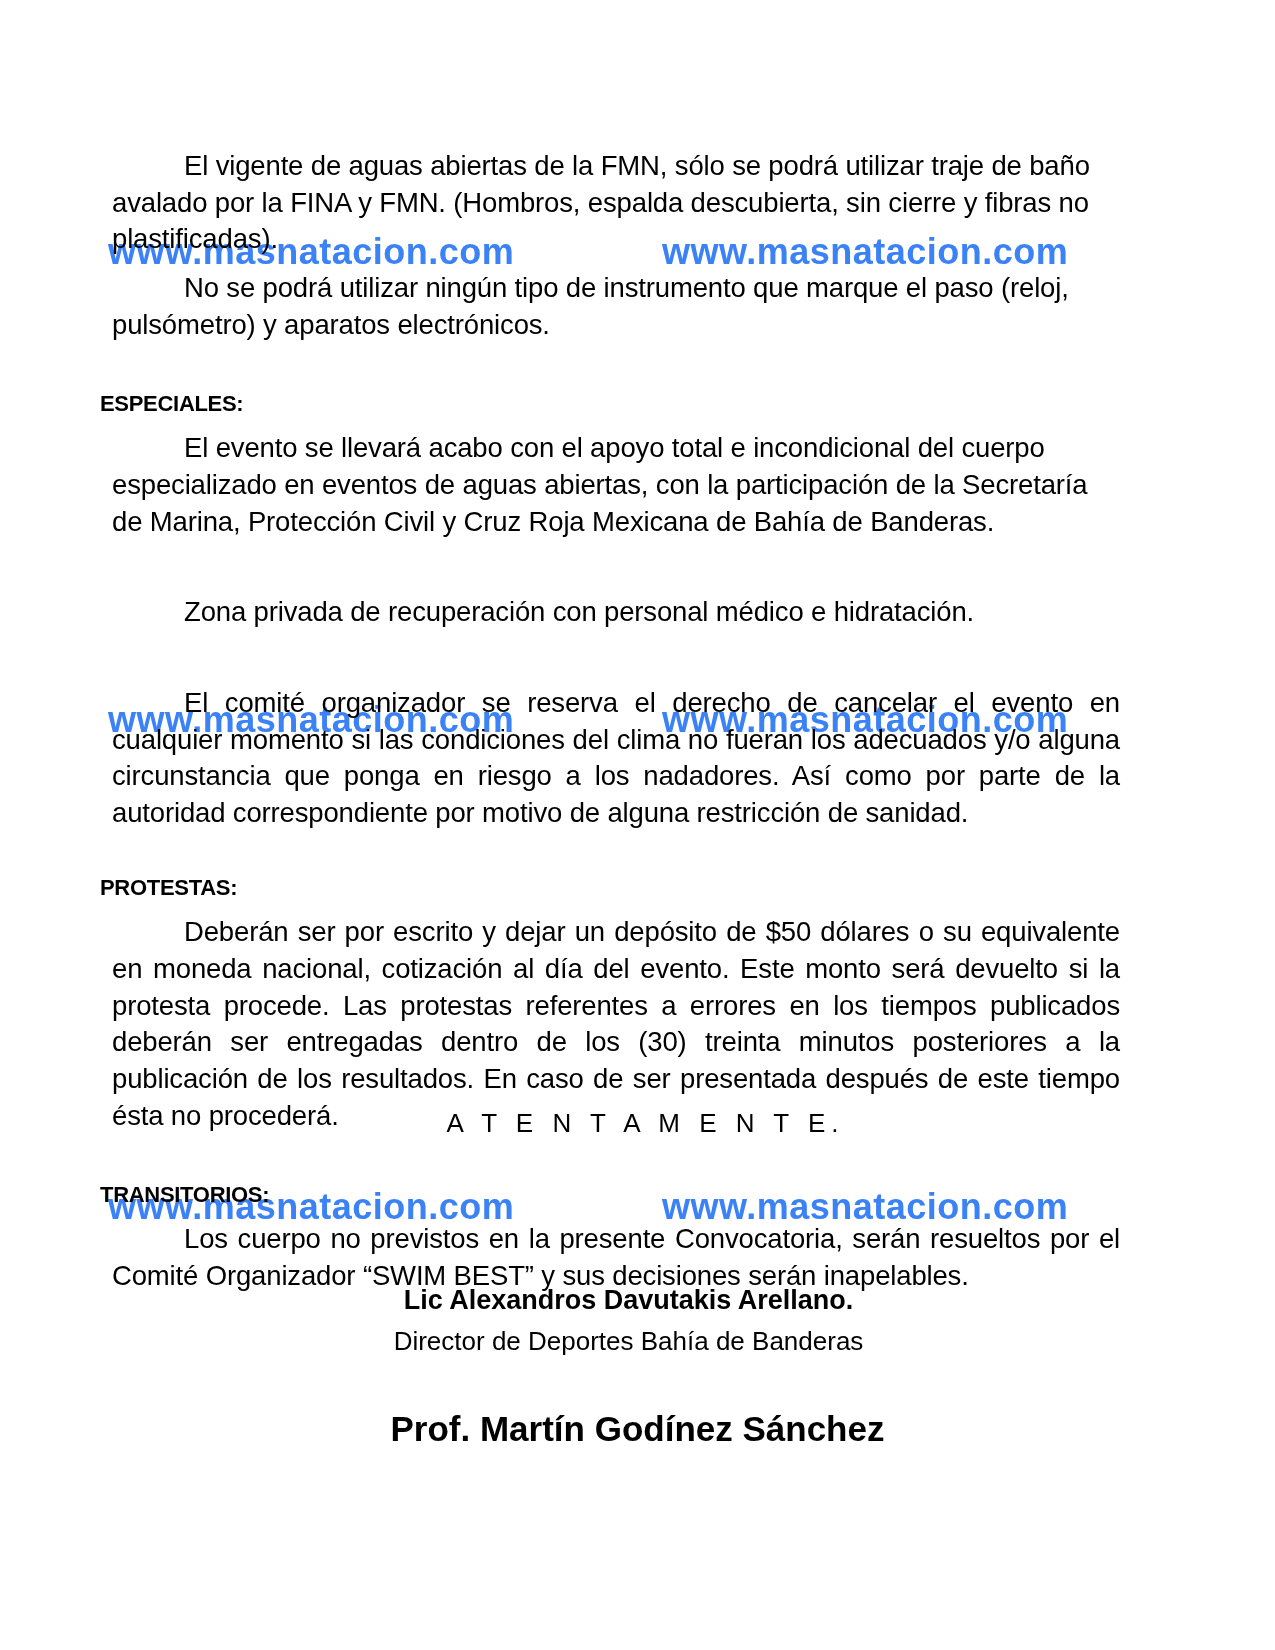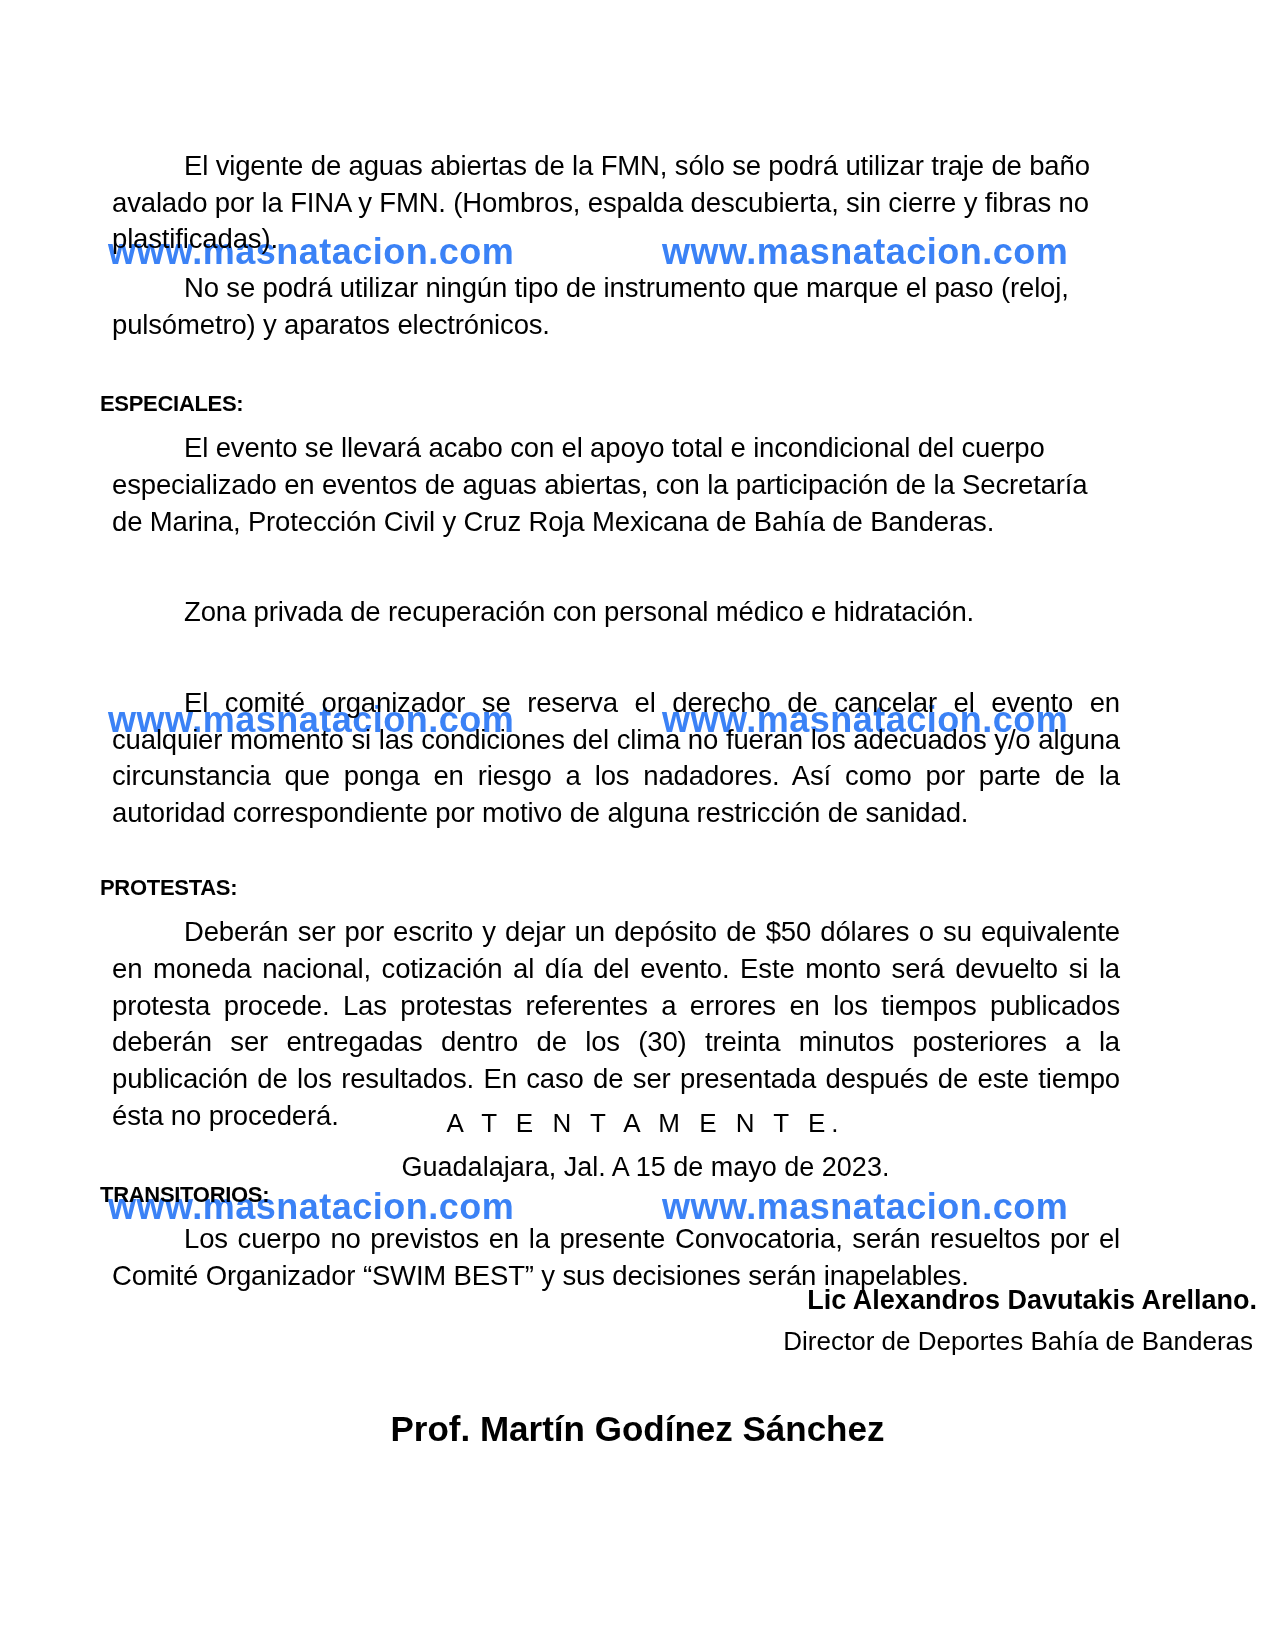--- a/index.html
+++ b/index.html
@@ -92,21 +92,21 @@
     line-height: 1.35;
     margin: 0;
     margin-top: 8px;
   }
 
   .signature {
     position: absolute;
     left: 0;
     right: 18px;
     top: 1282px;
-    text-align: right;
+    text-align: center;
     z-index: 2;
   }
   .sig-name {
     font-size: 27px;
     font-weight: 700;
     line-height: 1.35;
     margin: 0;
   }
   .sig-title {
     font-size: 26px;
@@ -169,21 +169,20 @@
     <div class="sp-34"></div>
 
     <h2 class="heading">TRANSITORIOS:</h2>
 
     <p class="para indent justify"><span>Los cuerpo no previstos en la presente Convocatoria, serán resueltos por el Comité Organizador </span><b class="inline-bold">“SWIM BEST”</b><span> y sus decisiones serán inapelables.</span></p>
 
   </div>
 
   <div class="closing">
     <p class="atentamente">A T E N T A M E N T E.</p>
-    <p class="cityline">Guadalajara, Jal. A 15 de mayo de 2023.</p>
   </div>
 
   <div class="signature">
     <p class="sig-name">Lic Alexandros Davutakis Arellano.</p>
     <p class="sig-title">Director de Deportes Bahía de Banderas</p>
   </div>
 
   <div class="sig-second">Prof. Martín Godínez Sánchez</div>
 
 </div>

